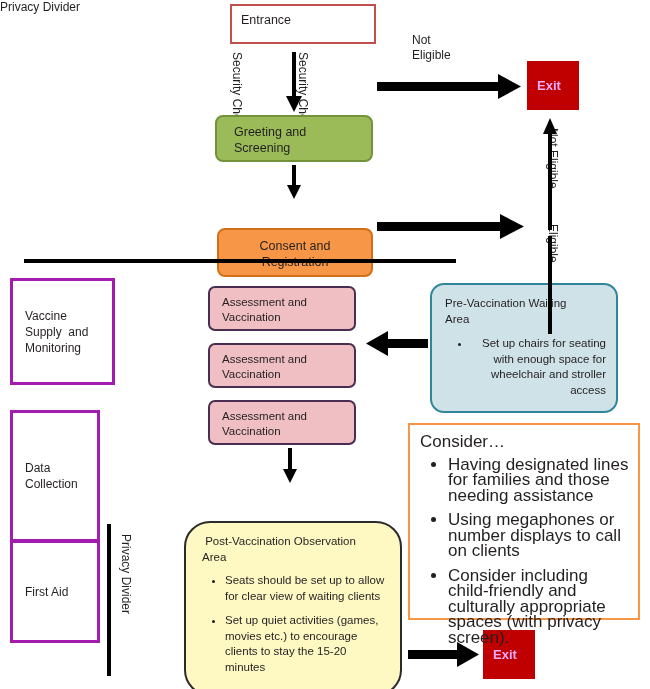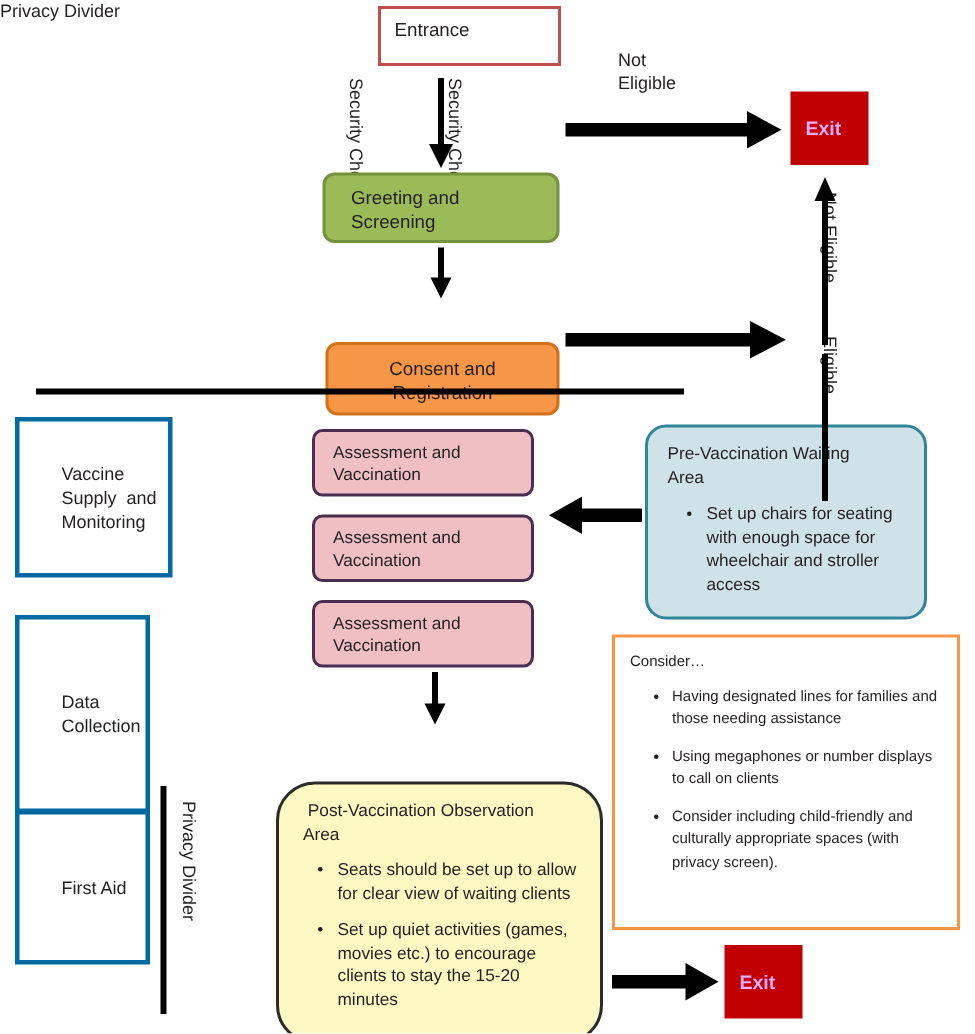--- a/index.html
+++ b/index.html
@@ -21,27 +21,26 @@
   .node {
     position: absolute;
     box-sizing: border-box;
   }
   .txt {
     white-space: pre-wrap;
   }
 
   
   .entrance {
-    left: 230px; top: 4px; width: 122px; height: 40px;
+    left: 230px; top: 4px; width: 146px; height: 40px;
     background: #ffffff;
     border: 2.5px solid #c0504d;
     font-size: 12.5px;
     color: #231f20;
     padding: 7px 0 0 9px;
-    margin-left: 22px;
   }
 
   
   .greeting {
     left: 215px; top: 115px; width: 158px; height: 47px;
     background: #9bbb59;
     border: 2px solid #74913c;
     border-radius: 8px;
     font-size: 12.5px;
     line-height: 16px;
@@ -94,29 +93,30 @@
     background: #cfe2e8;
     border: 2.5px solid #31859b;
     border-radius: 14px;
     font-size: 11.5px;
     line-height: 15.5px;
     padding: 11px 10px 0 13px;
   }
   .prevac ul {
     margin: 9px 0 0 0;
     padding-left: 26px;
+    text-align: right;
   }
   .prevac li { margin: 0; }
 
   
   .consider {
     left: 408px; top: 423px; width: 232px; height: 197px;
     background: #ffffff;
     border: 2.5px solid #f79646;
-    font-size: 10px;
+    font-size: 17px;
     line-height: 15.5px;
     padding: 9px 8px 0 10px;
   }
   .consider ul {
     margin: 7px 0 0 0;
     padding-left: 28px;
   }
   .consider li { margin-bottom: 9px; }
 
   
@@ -132,24 +132,24 @@
   }
   .postvac ul {
     margin: 8px 0 0 0;
     padding-left: 23px;
   }
   .postvac li { margin-bottom: 9px; }
 
   
   .plainbox {
     background: #ffffff;
-    border: 3px solid #0369a1;
+    border: 3px solid #a21caf;
     font-size: 12px;
     line-height: 16px;
-    padding-left: 28px;
+    padding-left: 12px;
     display: flex;
     align-items: center;
   }
   .vaccine-supply { left: 10px; top: 278px; width: 105px; height: 107px; }
   .data-collection { left: 10px; top: 410px; width: 90px; height: 132px; }
   .first-aid { left: 10px; top: 540px; width: 90px; height: 103px; }
 
   
   .label {
     position: absolute;

